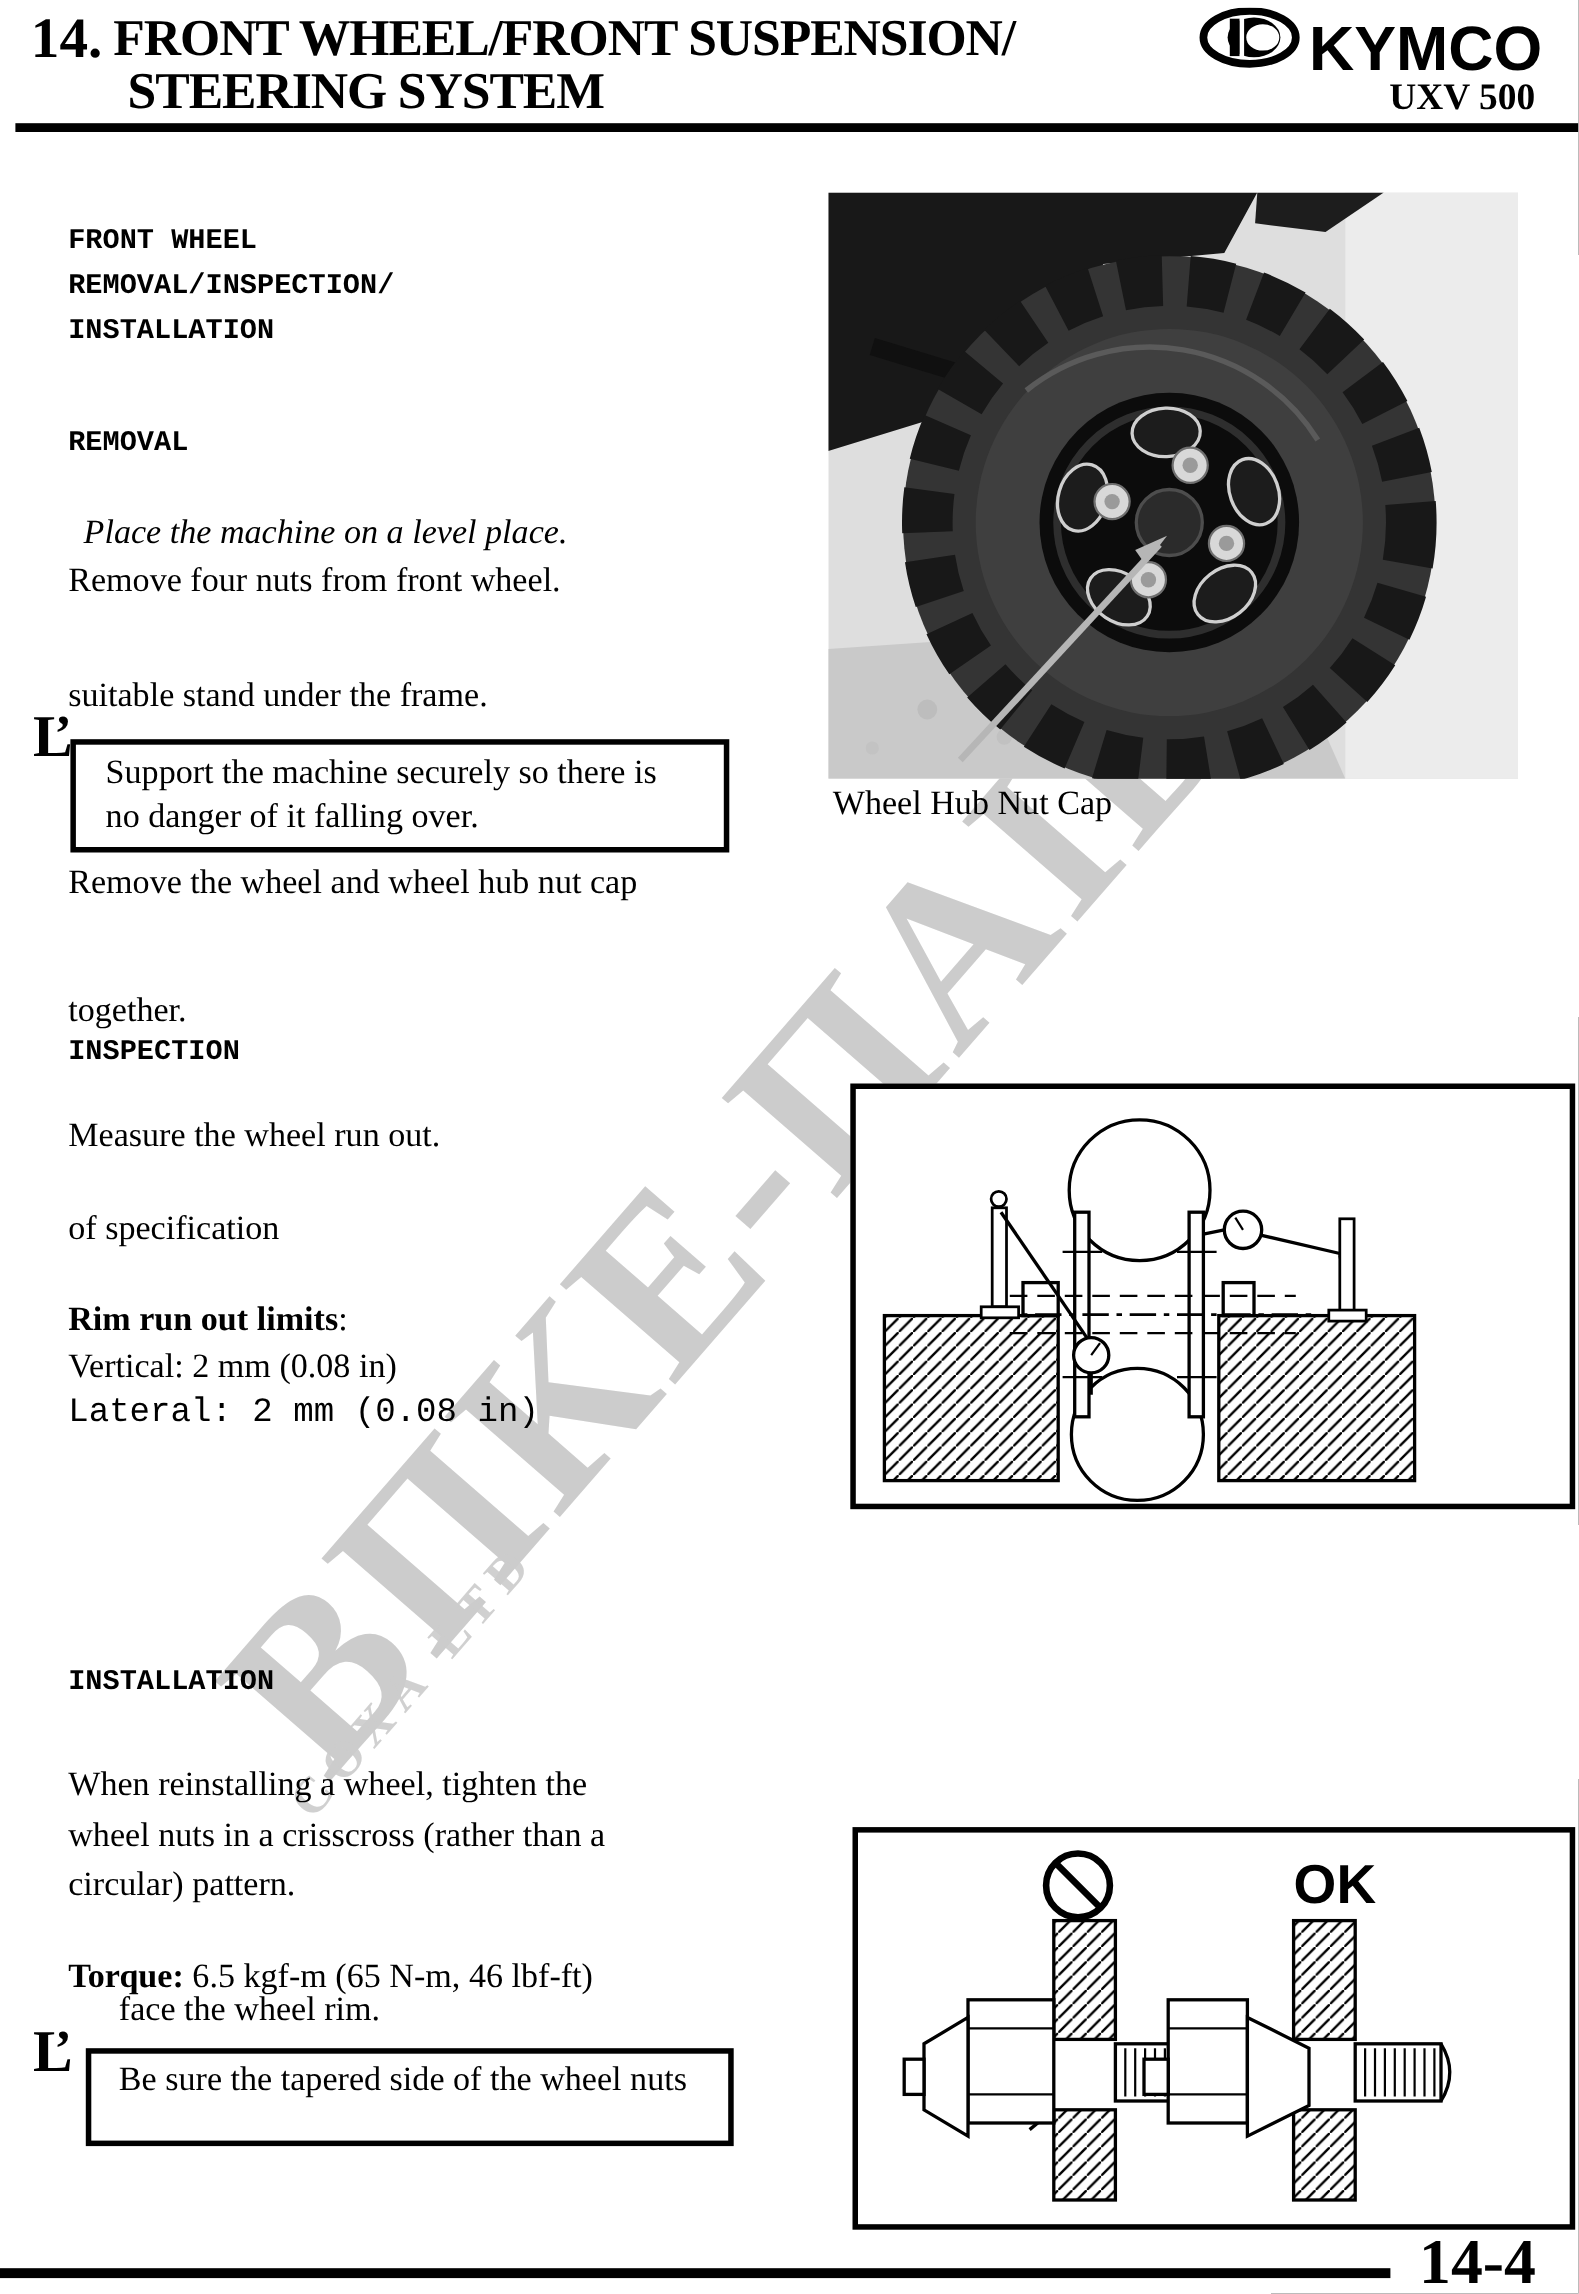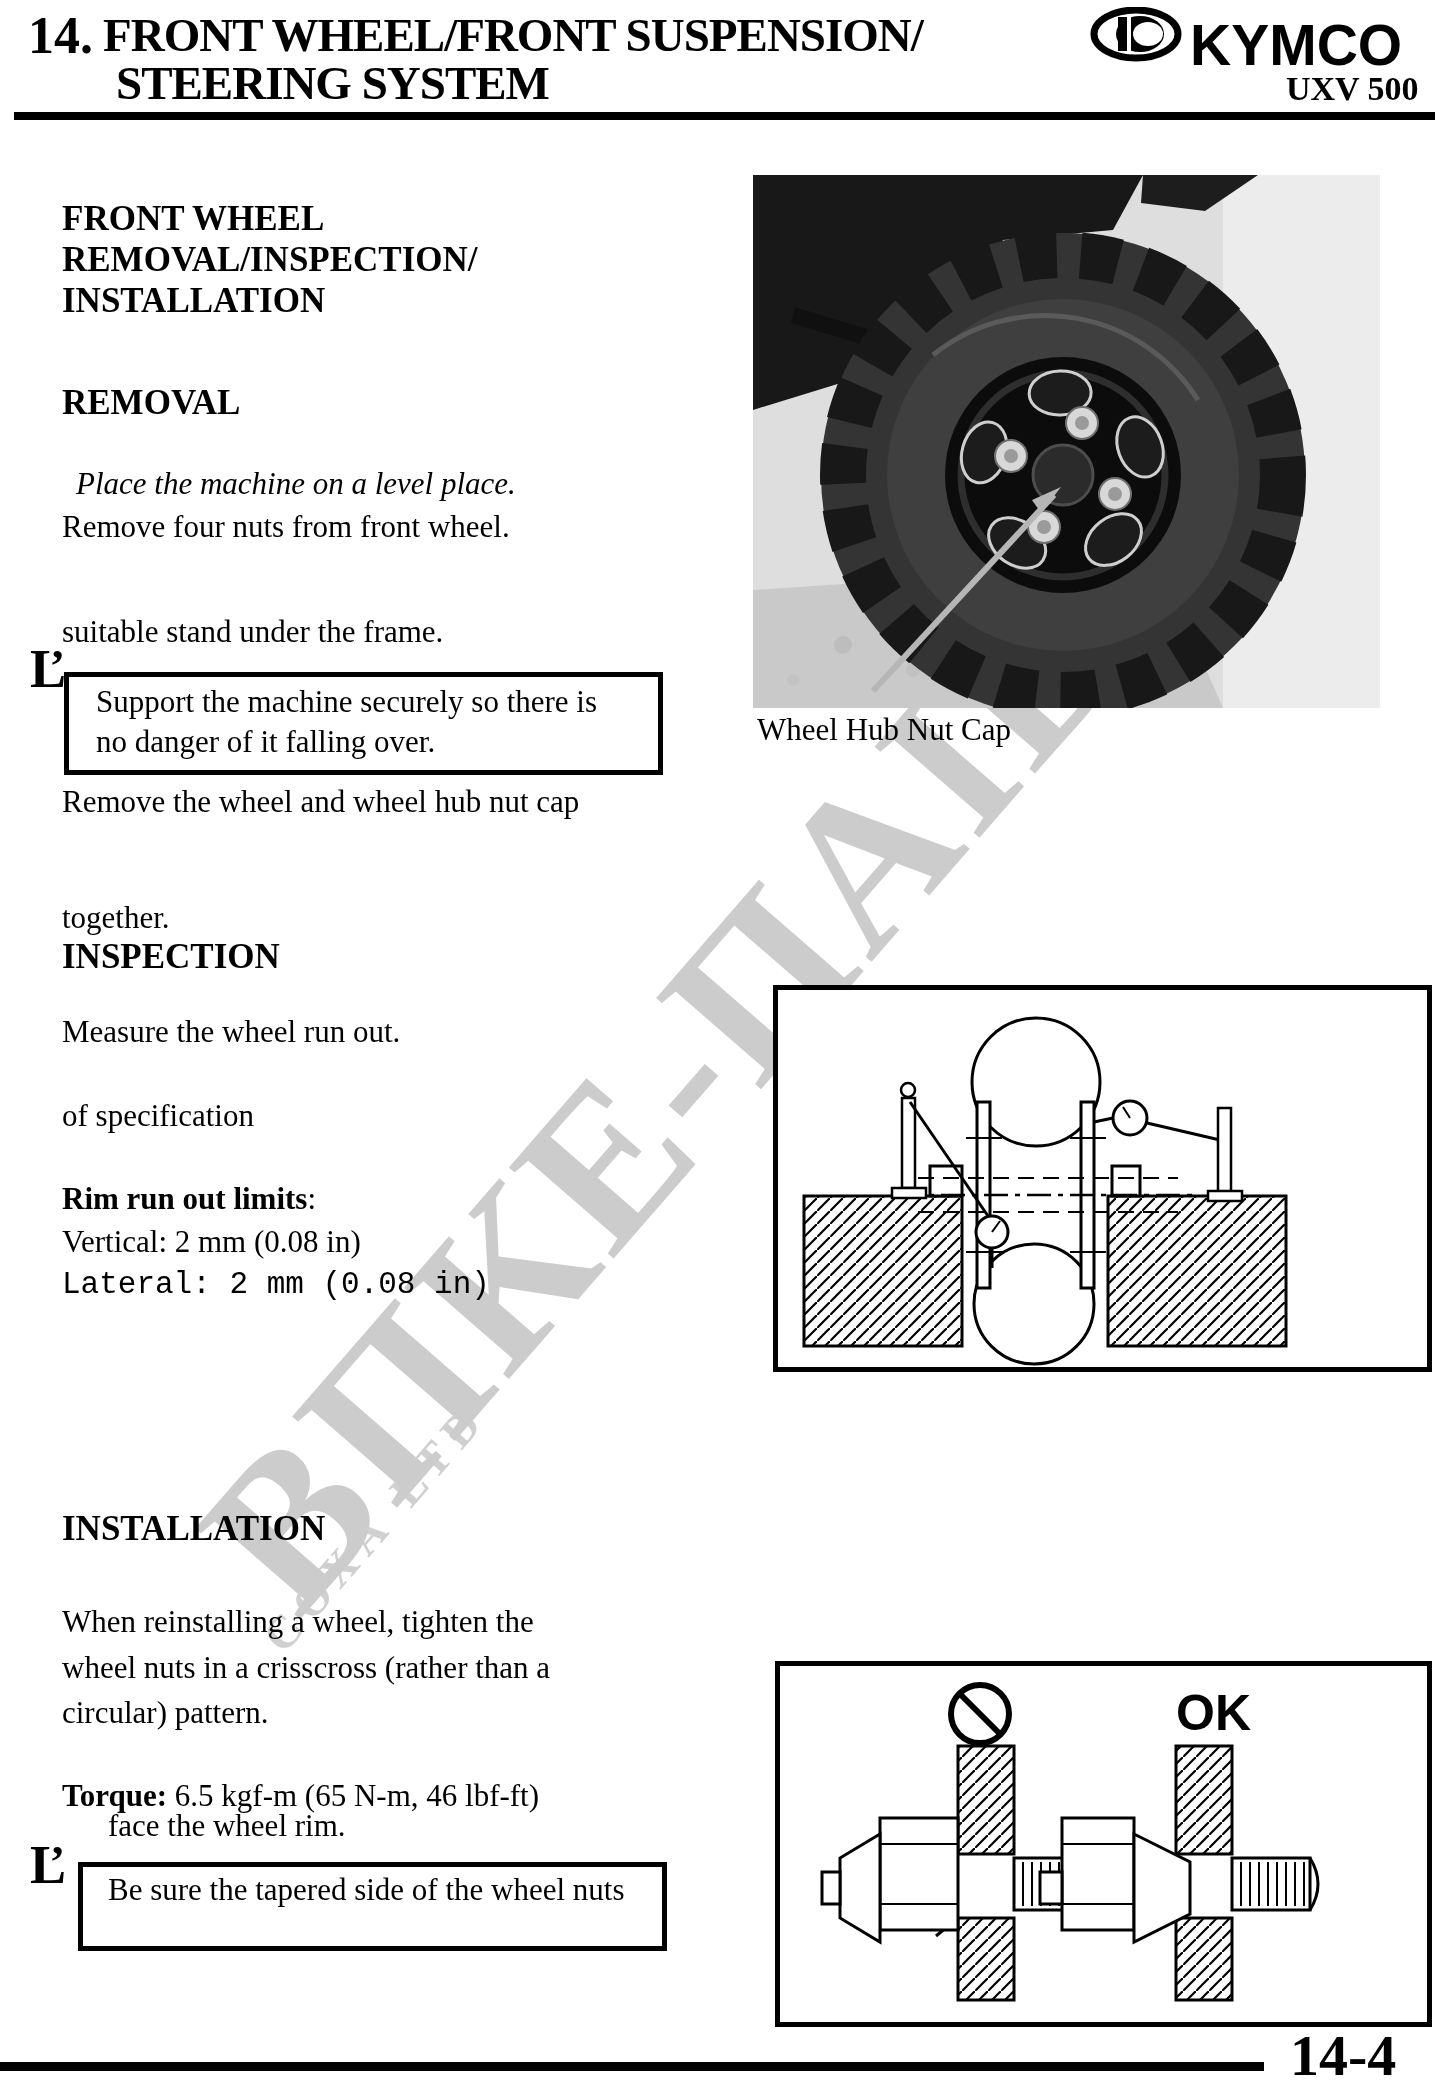--- a/index.html
+++ b/index.html
@@ -6,21 +6,21 @@
   .page{position:relative;width:1435px;height:2085px;background:#ffffff;overflow:hidden;
         font-family:"Liberation Serif",serif;color:#000;}
   .t{position:absolute;white-space:nowrap;z-index:3;}
   .sans{font-family:"Liberation Sans",sans-serif;}
   .b{font-weight:bold;}
   .chapter{font-size:52px;font-weight:bold;}
   .title{font-size:47px;font-weight:bold;letter-spacing:-1px;}
   .brand{font-size:57px;font-weight:bold;letter-spacing:0px;}
   .model{font-size:34px;font-weight:bold;}
   .h-rule{position:absolute;background:#000;z-index:3;}
-  .sect{font-size:35px;font-weight:bold;line-height:41px;}
+  .sect{font-size:26px;font-weight:bold;line-height:41px;font-family:Liberation Mono, monospace;}
   .body{font-size:31px;}
   .note-box{position:absolute;border:5px solid #000;background:transparent;z-index:3;}
   .note-icon{font-size:54px;font-weight:bold;z-index:3;}
   .figure{position:absolute;border:5px solid #000;background:#fff;z-index:3;}
   .photo{position:absolute;z-index:2;}
   .caption{font-size:31px;}
   .pagenum{font-size:58px;font-weight:bold;}
   .wm-main{position:absolute;left:-90px;top:975px;width:1500px;text-align:center;
            transform:rotate(-49deg);font-size:212px;font-weight:bold;letter-spacing:6px;
            color:#c7c7c7;z-index:2;font-family:"Liberation Serif",serif;opacity:0.9;}
@@ -41,21 +41,21 @@
   <div class="t" style="left:1090px;top:7px;z-index:3;">
     <svg width="93" height="55" viewBox="0 0 93 55">
       <ellipse cx="46" cy="27" rx="42" ry="24" fill="none" stroke="#000" stroke-width="7"></ellipse>
       <ellipse cx="50" cy="27" rx="24" ry="18" fill="#000"></ellipse>
       <ellipse cx="58" cy="27" rx="15" ry="12" fill="#fff"></ellipse>
       <rect x="28" y="10" width="9" height="34" fill="#000"></rect>
       <rect x="37" y="10" width="4" height="34" fill="#fff"></rect>
     </svg>
   </div>
   <div class="t brand sans" style="left:1190px;top:12px;">KYMCO</div>
-  <div class="t model" style="left:1263px;top:70px;margin-left:23px;">UXV 500</div>
+  <div class="t model" style="left:1263px;top:70px;">UXV 500</div>
   <div class="h-rule" style="left:14px;top:112px;width:1421px;height:8px;"></div>
 
   <div class="wm-main">ВПКЕ-ПАІВ</div>
   <div class="wm-sub">СОХА LTD</div>
 
   <div class="t sect" style="left:62px;top:198px;">FRONT WHEEL</div>
   <div class="t sect" style="left:62px;top:239px;">REMOVAL/INSPECTION/</div>
   <div class="t sect" style="left:62px;top:280px;">INSTALLATION</div>
 
   <div class="t sect" style="left:62px;top:382px;">REMOVAL</div>

